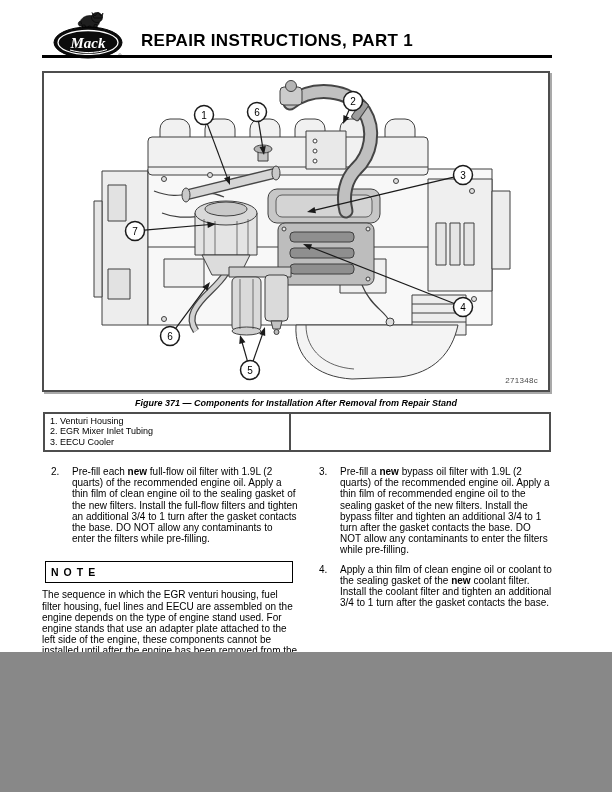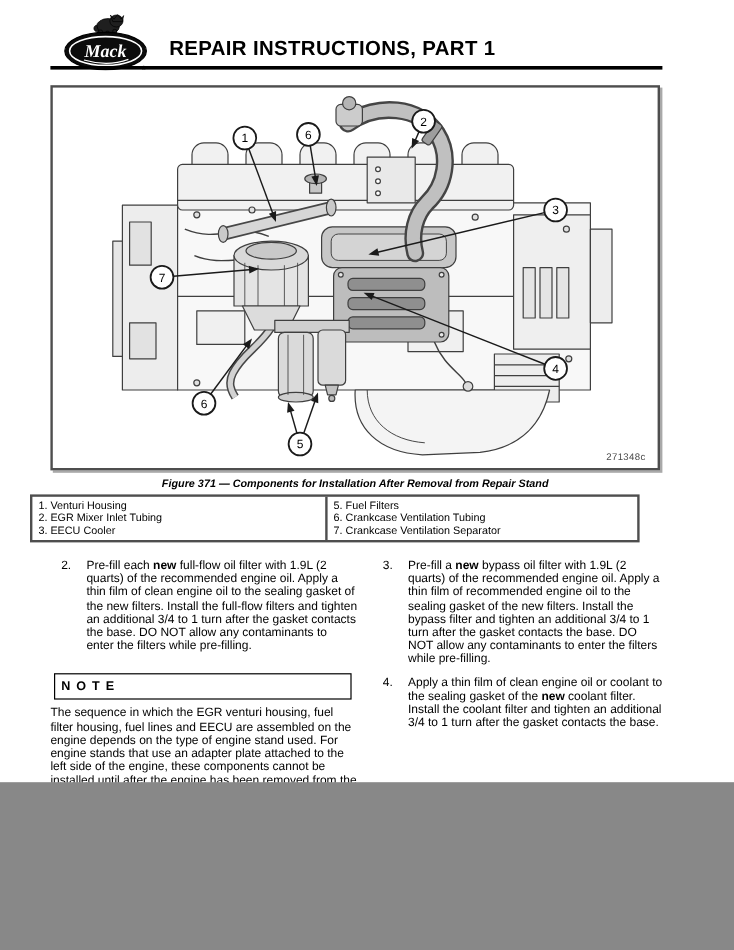--- a/index.html
+++ b/index.html
@@ -13,21 +13,21 @@
   .header-rule { position:absolute; left:42px; top:55px; width:510px; height:3px; background:#000; }
 
   
   .figure-box { position:absolute; left:42px; top:71px; width:508px; height:321px; background:#fff;
                 border:2px solid #4e4e4e; box-shadow:2px 2px 0 #a9a9a9; }
   .figure-box svg { position:absolute; left:0; top:0; }
   .image-code { position:absolute; right:10px; bottom:5px; font-size:8px; color:#4a4a4a; letter-spacing:.3px; }
   .figure-caption { position:absolute; left:42px; top:398px; width:508px; text-align:center; font-size:9px; font-weight:bold;font-style:italic; }
 
   
-  .legend-table { position:absolute; left:25px; top:412px; width:508px; display:flex; border:2px solid #4e4e4e; background:#fff; }
+  .legend-table { position:absolute; left:43px; top:412px; width:508px; display:flex; border:2px solid #4e4e4e; background:#fff; }
   .legend-col { padding:2px 4px 3px 5px; font-size:9px; line-height:10.4px; }
   .legend-col.left { width:246px; border-right:2px solid #4e4e4e; }
   .legend-col.right { flex:1; }
 
   
   .cols { position:absolute; left:42px; top:466px; width:510px; display:flex; }
   .col-left { width:256px; }
   .col-right { width:242px; margin-left:12px; }
   .step { display:flex; font-size:10px; line-height:11.2px; }
   .step-num { flex:none; width:17px; margin-left:9px; }
@@ -238,25 +238,20 @@
   </div>
 
   <div class="figure-caption">Figure 371 — Components for Installation After Removal from Repair Stand</div>
 
   <div class="legend-table">
     <div class="legend-col left">
         <div class="legend-item">1. Venturi Housing</div>
         <div class="legend-item">2. EGR Mixer Inlet Tubing</div>
         <div class="legend-item">3. EECU Cooler</div>
       </div>
-    <div class="legend-col right">
-        <div class="legend-item">5. Fuel Filters</div>
-        <div class="legend-item">6. Crankcase Ventilation Tubing</div>
-        <div class="legend-item">7. Crankcase Ventilation Separator</div>
-      </div>
   </div>
 
   <div class="cols">
     <div class="col-left">
       <div class="step">
         <div class="step-num">2.</div>
         <div class="step-body">Pre-fill each <b>new</b> full-flow oil filter with 1.9L (2 quarts) of the recommended engine oil. Apply a thin film of clean engine oil to the sealing gasket of the new filters. Install the full-flow filters and tighten an additional 3/4 to 1 turn after the gasket contacts the base. DO NOT allow any contaminants to enter the filters while pre-filling.</div>
       </div>
       <div class="note-box">NOTE</div>
       <div class="note-body">The sequence in which the EGR venturi housing, fuel filter housing, fuel lines and EECU are assembled on the engine depends on the type of engine stand used. For engine stands that use an adapter plate attached to the left side of the engine, these components cannot be installed until after the engine has been removed from the repair stand.</div>

